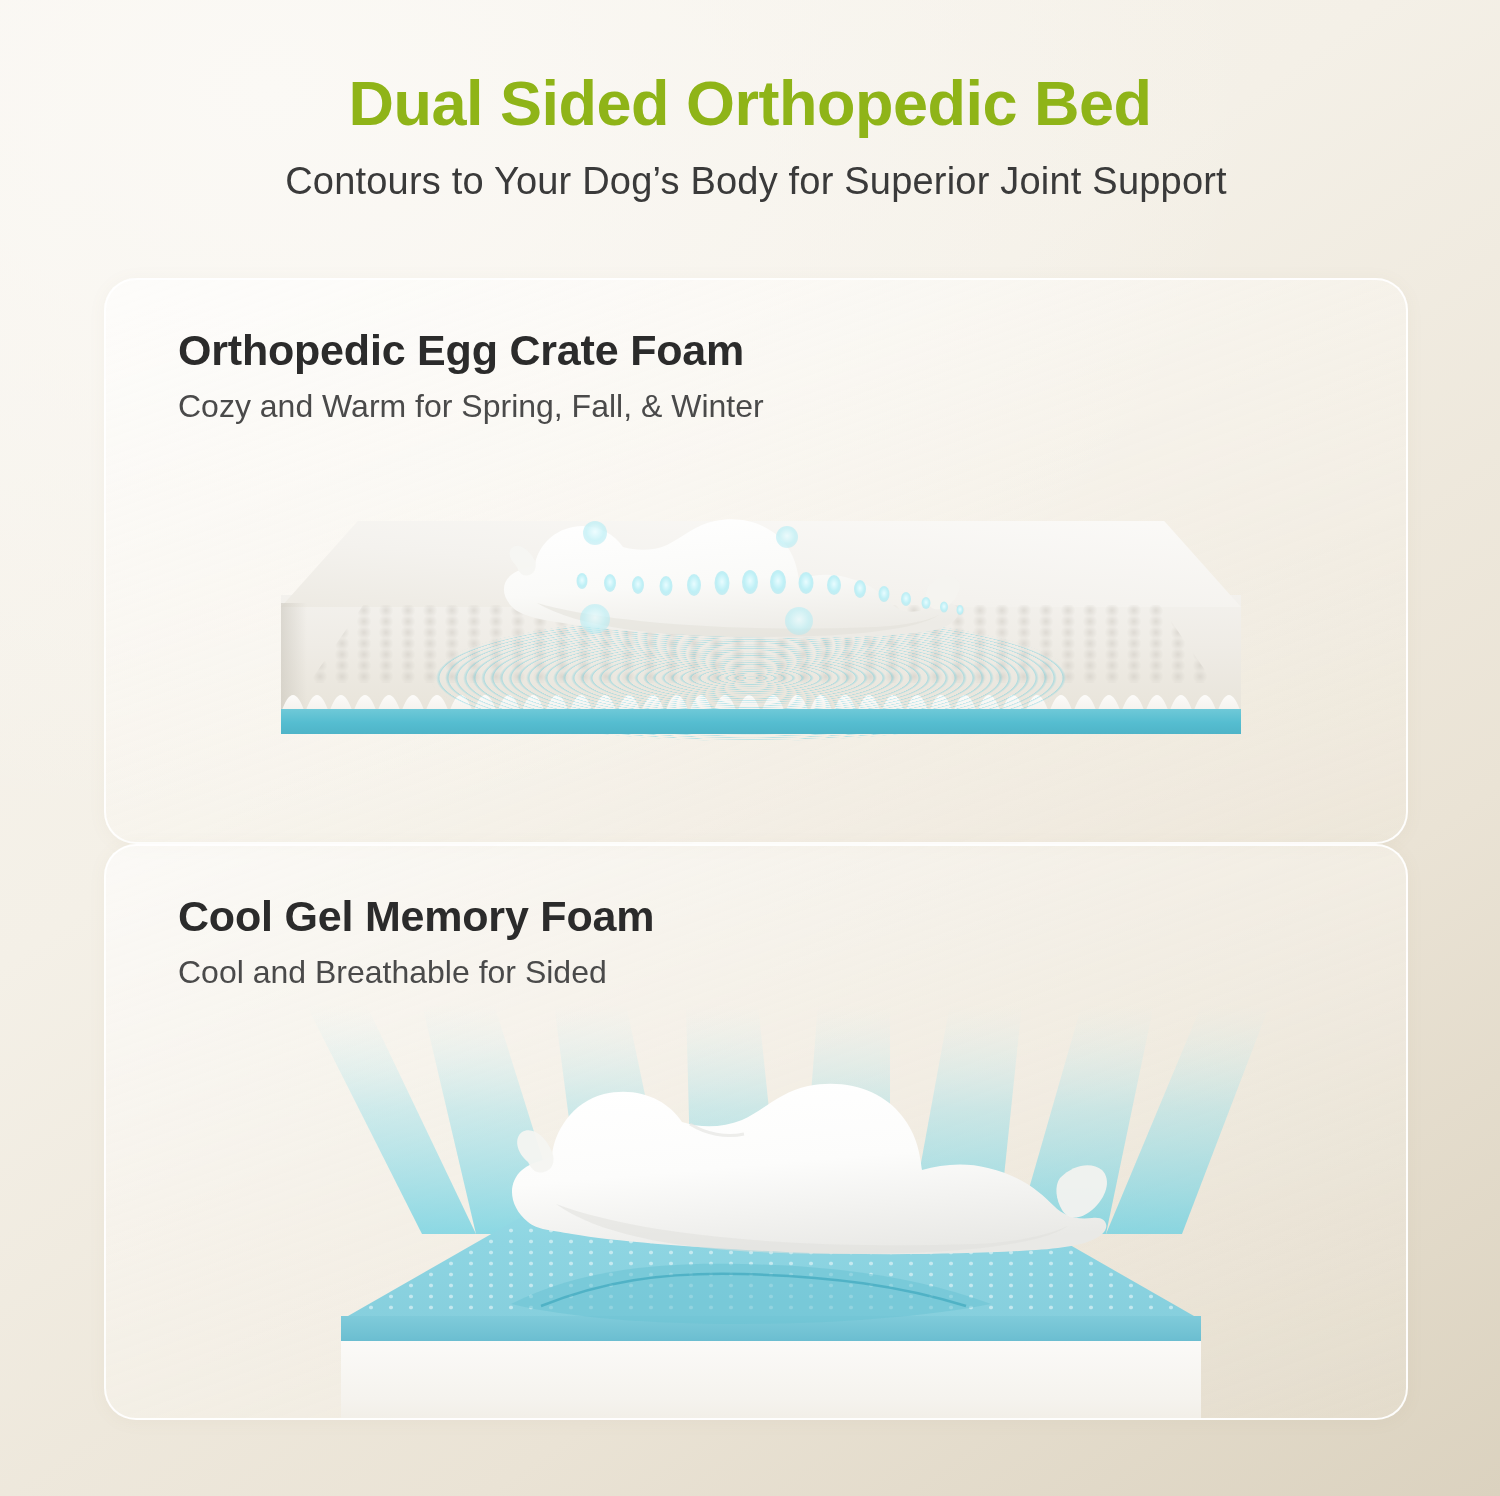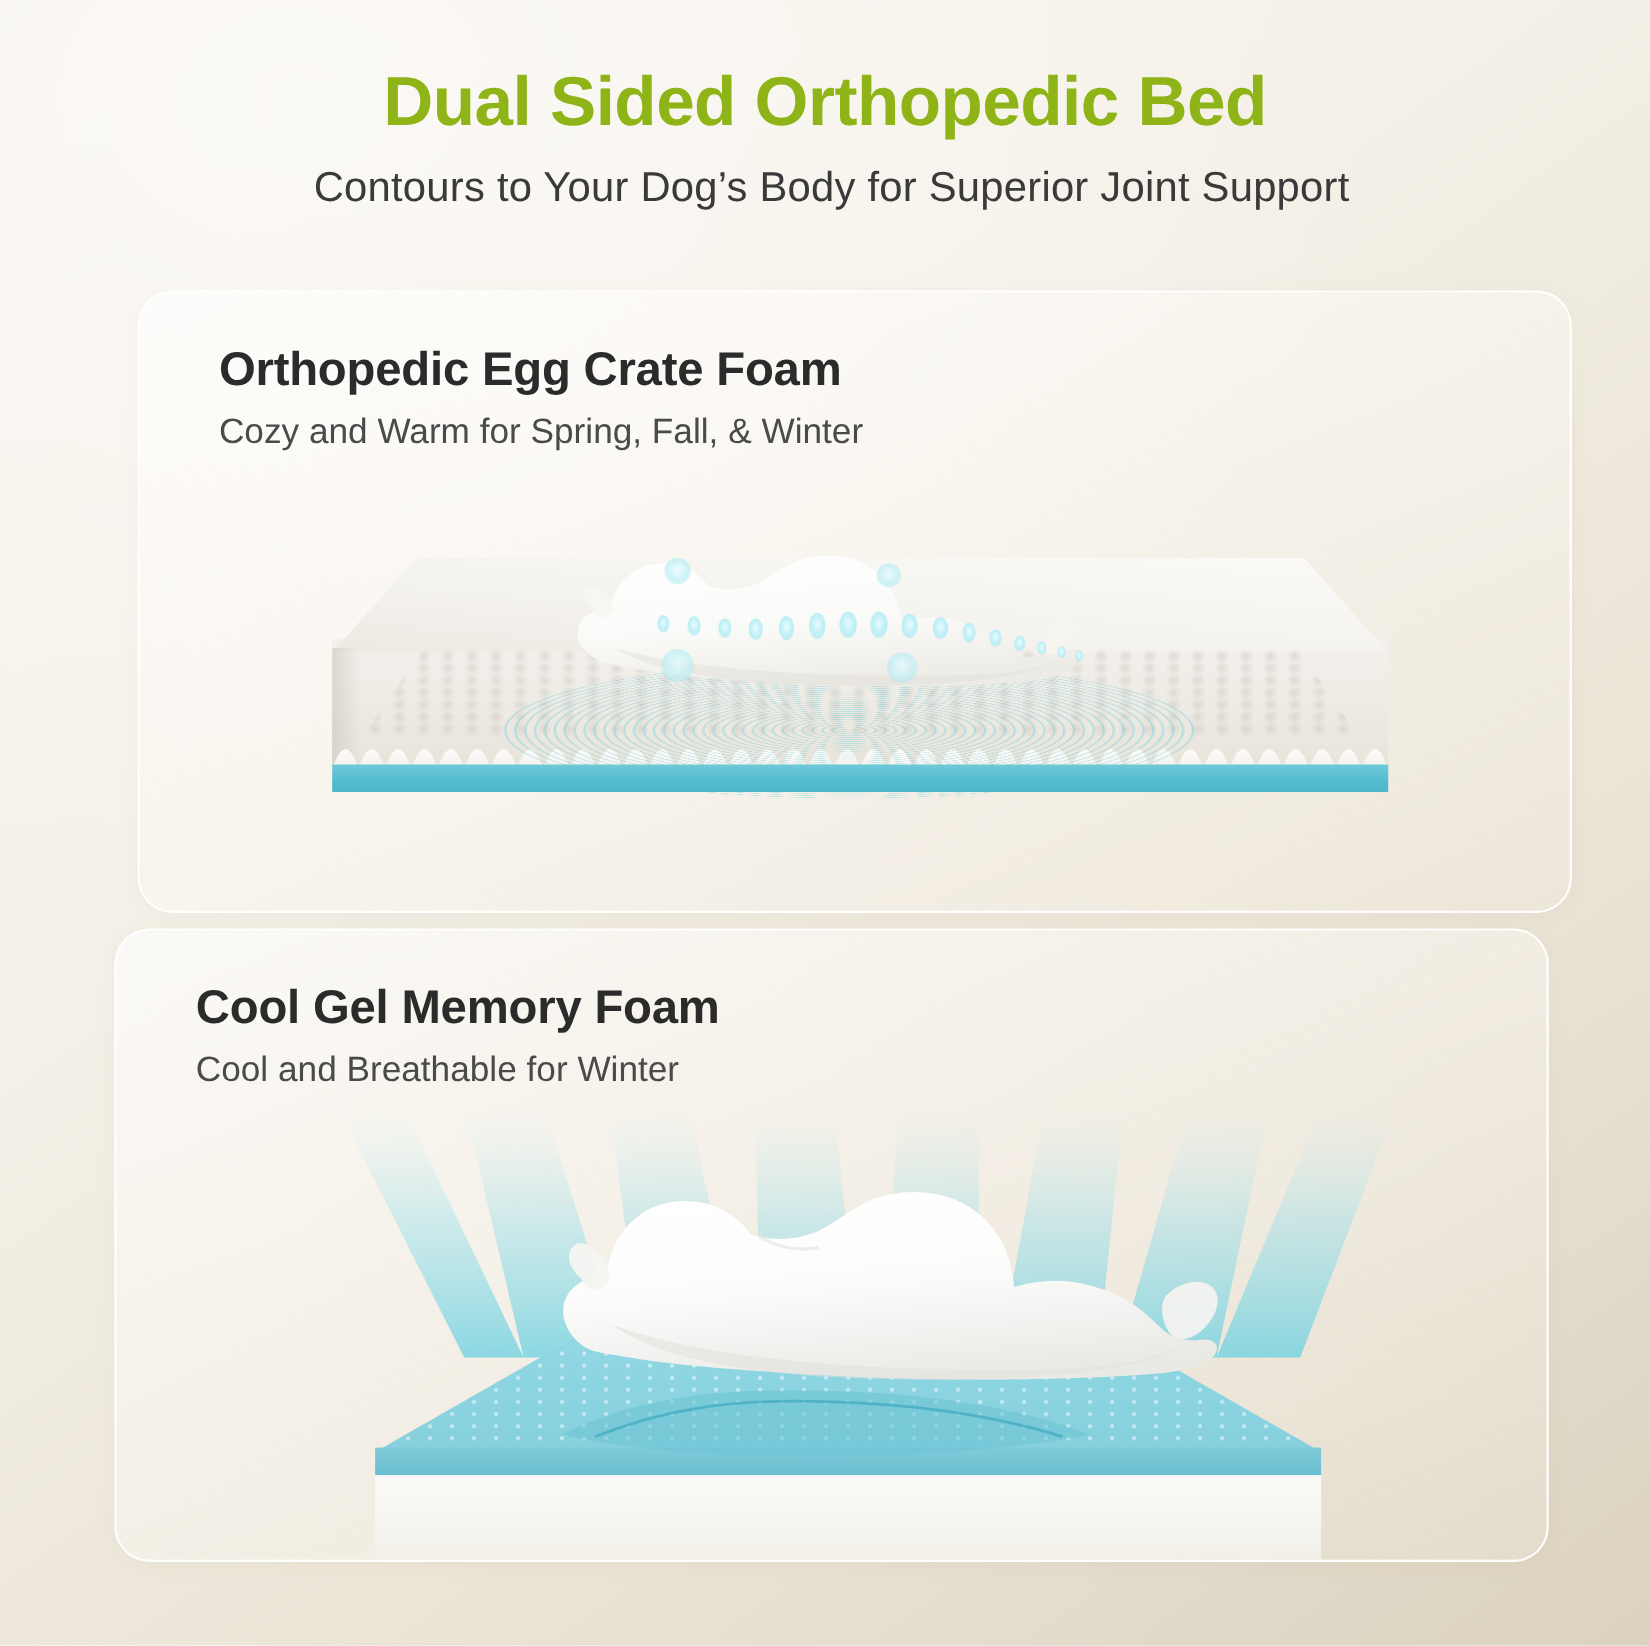--- a/index.html
+++ b/index.html
@@ -21,21 +21,21 @@
   .header {
     padding-top: 62px;
     text-align: center;
   }
   .title {
     font-size: 63px;
     font-weight: 700;
     color: #8FB418;
     letter-spacing: -0.5px;
     line-height: 1.0;
-    margin: 0;
+    margin: 10px;
   }
   .subtitle {
     font-size: 38px;
     font-weight: 300;
     color: #3A3A3A;
     letter-spacing: 0.2px;
     margin: 26px 0 0 0;
     line-height: 1.1;
     padding-left: 12px;
   }
@@ -47,21 +47,21 @@
     width: 1300px;
     border-radius: 32px;
     border: 2px solid rgba(255,255,255,0.92);
     background: linear-gradient(160deg,
         rgba(255,255,255,0.62) 0%,
         rgba(253,251,247,0.42) 45%,
         rgba(248,243,233,0.22) 100%);
     box-shadow: 0 2px 18px rgba(140,125,95,0.055);
     overflow: hidden;
   }
-  #card-1 { top: 264px;  height: 562px; margin-left: 21px; }
+  #card-1 { top: 278px;  height: 562px; }
   #card-2 { top: 844px;  height: 572px; }
 
   .card-head {
     padding: 48px 0 0 72px;
   }
   .card-title {
     font-size: 43px;
     font-weight: 700;
     color: #2B2B2B;
     letter-spacing: -0.2px;
@@ -275,21 +275,21 @@
       </div>
 
     </div>
   </div>
 </section>
 
 <section class="card" id="card-2">
 
   <div class="card-head">
     <h2 class="card-title">Cool Gel Memory Foam</h2>
-    <p class="card-sub">Cool and Breathable for Winter</p>
+    <p class="card-sub">Cool and Breathable for Sided</p>
   </div>
 
   <div class="scene">
     <div class="c2-stage">
 
       <svg class="c2-rays" viewBox="0 0 890 230" preserveAspectRatio="none">
         <defs>
           <linearGradient id="ray" x1="0" y1="1" x2="0" y2="0">
             <stop offset="0%" stop-color="#63CFE2" stop-opacity="0.72"></stop>
             <stop offset="55%" stop-color="#8FDDEA" stop-opacity="0.38"></stop>

